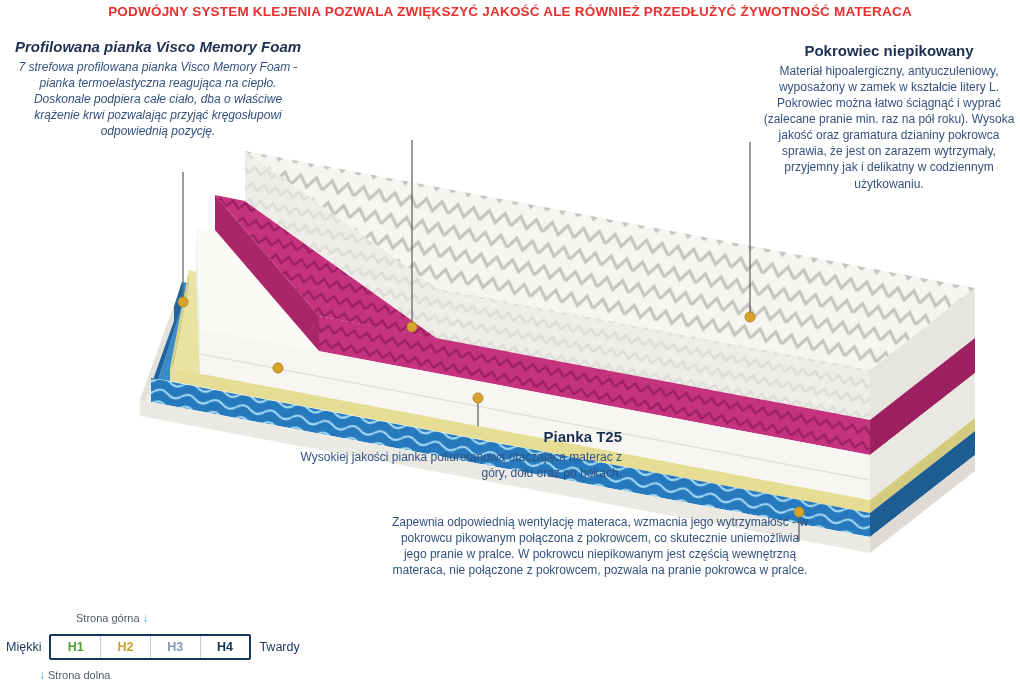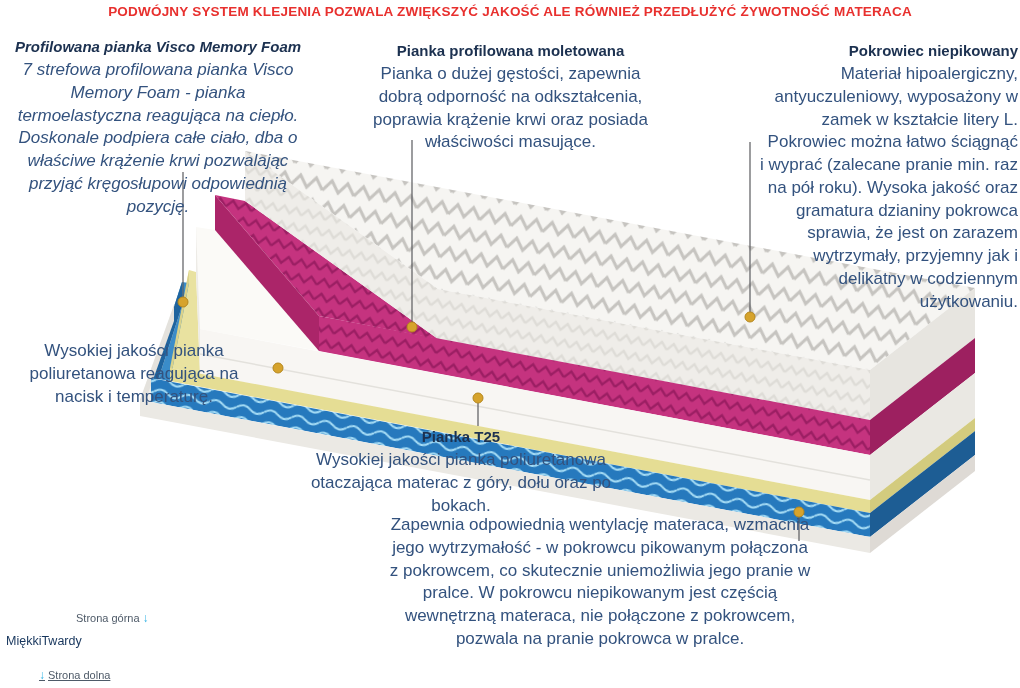--- a/index.html
+++ b/index.html
@@ -7,31 +7,31 @@
   body { background:#ffffff; font-family:"Liberation Sans", sans-serif; position:relative; overflow:hidden; }
   .stage { position:absolute; left:0; top:0; width:1020px; height:484px; background:#ffffff; }
 
   svg.mattress { position:absolute; left:0; top:0; }
 
   .banner { position:absolute; left:95px; top:4px; width:830px; text-align:center;
             color:#e8302e; font-weight:bold; font-size:13.5px; letter-spacing:.2px; }
 
   .callout { position:absolute; text-align:center; color:#33527e; }
   .callout .title { display:block; font-weight:bold; font-size:15px; color:#1c3150; margin-bottom:4px; }
-  .callout .body  { display:block; font-size:17px; line-height:1.34; }
+  .callout .body  { display:block; font-size:12px; line-height:1.34; }
 
   #co-visco-profiled { left:10px;  top:38px;  width:296px;font-style:italic; }
   #co-molded         { left:368px; top:42px;  width:285px; }
-  #co-cover          { left:760px; top:42px;  width:258px;text-align:right; }
+  #co-cover          { left:760px; top:42px;  width:258px; }
   #co-visco          { left:8px;   top:340px; width:252px; }
-  #co-t25            { left:300px; top:428px; width:322px; }
+  #co-t25            { left:300px; top:428px; width:322px;text-align:right; }
   #co-fiber          { left:388px; top:514px; width:424px; }
 
   .hw-top    { position:absolute; left:52px; top:611px; font-size:11px; color:#4e5a68;margin-left:24px; }
-  .hw-bottom { position:absolute; left:36px; top:668px; font-size:11px; color:#4e5a68;text-decoration:underline; }
+  .hw-bottom { position:absolute; left:36px; top:668px; font-size:11px; color:#4e5a68; }
   .hw-arrow  { color:#35b4e5; font-weight:bold; font-size:12px; padding:0 3px; }
   .hw-row    { position:absolute; left:6px; top:634px; display:flex; align-items:center; }
   .hw-soft, .hw-hard { font-size:12.5px; color:#16355c; }
   .hw-scale  { display:flex; width:202px; height:26px; border:2px solid #16355c; border-radius:2px;
                margin:0 8px; background:#ffffff; }
   .hw-cell   { flex:1; display:flex; align-items:center; justify-content:center;
                font-size:12.5px; font-weight:bold; }
   .hw-cell + .hw-cell { border-left:1px solid #c3cdd9; }
 </style>
 </head>
@@ -102,49 +102,50 @@
     <circle cx="799" cy="512" r="5" fill="#d6a32c" stroke="#b5871e" stroke-width="1"></circle>
   </svg>
 
   <div class="banner">PODWÓJNY SYSTEM KLEJENIA POZWALA ZWIĘKSZYĆ JAKOŚĆ ALE RÓWNIEŻ PRZEDŁUŻYĆ ŻYWOTNOŚĆ MATERACA</div>
 
   <div class="callout" id="co-visco-profiled">
     <span class="title">Profilowana pianka Visco Memory Foam</span>
     <span class="body">7 strefowa profilowana pianka Visco Memory Foam - pianka termoelastyczna reagująca na ciepło. Doskonale podpiera całe ciało, dba o właściwe krążenie krwi pozwalając przyjąć kręgosłupowi odpowiednią pozycję.</span>
   </div>
 
-  <div class="callout" id="co-molded">
-    <span class="title">Pianka profilowana moletowana</span>
-    <span class="body">Pianka o dużej gęstości, zapewnia dobrą odporność na odkształcenia, poprawia krążenie krwi oraz posiada właściwości masujące.</span>
-  </div>
 
   <div class="callout" id="co-cover">
     <span class="title">Pokrowiec niepikowany</span>
     <span class="body">Materiał hipoalergiczny, antyuczuleniowy, wyposażony w zamek w kształcie litery L. Pokrowiec można łatwo ściągnąć i wyprać (zalecane pranie min. raz na pół roku). Wysoka jakość oraz gramatura dzianiny pokrowca sprawia, że jest on zarazem wytrzymały, przyjemny jak i delikatny w codziennym użytkowaniu.</span>
   </div>
 
   <div class="callout" id="co-visco">
-    <span class="body">Wysokiej jakości pianka poliuretanowa reagująca na nacisk i temperaturę.</span>
   </div>
 
   <div class="callout" id="co-t25">
     <span class="title">Pianka T25</span>
     <span class="body">Wysokiej jakości pianka poliuretanowa otaczająca materac z góry, dołu oraz po bokach.</span>
   </div>
 
   <div class="callout" id="co-fiber">
     <span class="body">Zapewnia odpowiednią wentylację materaca, wzmacnia jego wytrzymałość - w pokrowcu pikowanym połączona z pokrowcem, co skutecznie uniemożliwia jego pranie w pralce. W pokrowcu niepikowanym jest częścią wewnętrzną materaca, nie połączone z pokrowcem, pozwala na pranie pokrowca w pralce.</span>
   </div>
 
   <div class="hw-top">
     <span>Strona górna</span><span class="hw-arrow">↓</span>
   </div>
 
   <div class="hw-row">
     <span class="hw-soft">Miękki</span>
+    <div class="hw-scale">
+      <div class="hw-cell" style="color: rgb(79, 160, 47);">H1</div>
+      <div class="hw-cell" style="color: rgb(201, 162, 39);">H2</div>
+      <div class="hw-cell" style="color: rgb(133, 152, 183);">H3</div>
+      <div class="hw-cell" style="color: rgb(22, 53, 92);">H4</div>
+    </div>
     <span class="hw-hard">Twardy</span>
   </div>
 
   <div class="hw-bottom">
     <span class="hw-arrow">↓</span><span>Strona dolna</span>
   </div>
 
 </div>
 
 </body></html>

